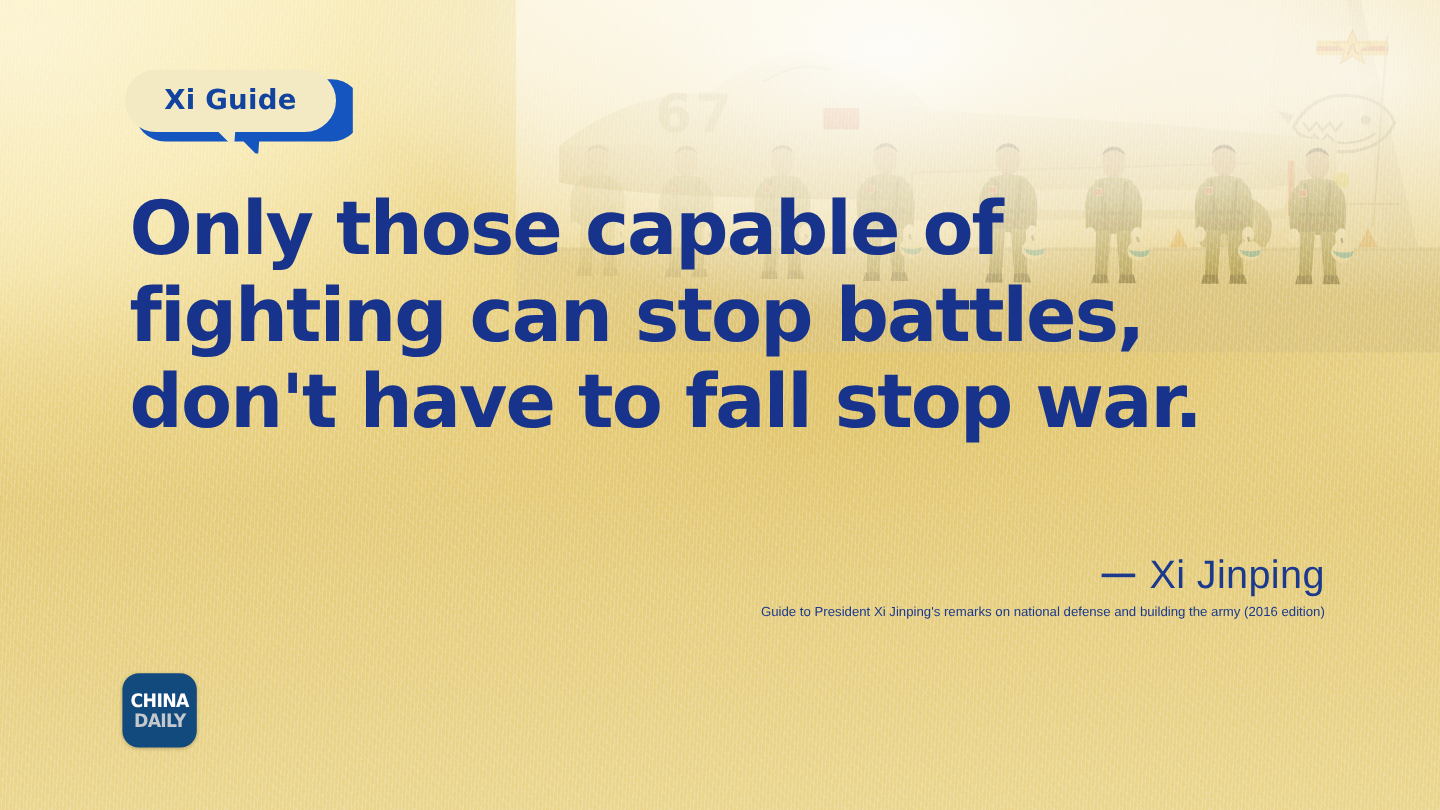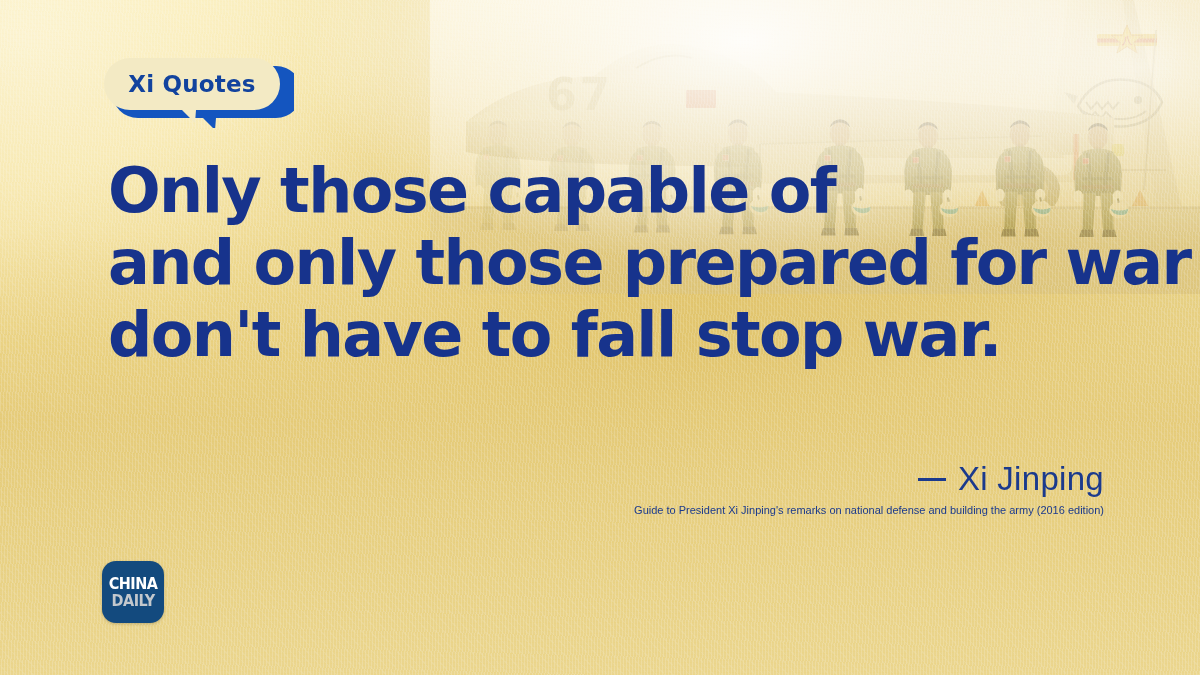--- a/index.html
+++ b/index.html
@@ -396,26 +396,26 @@
   <div class="bg-layer" id="bg-haze"></div>
   <div class="bg-layer" id="bg-texture"></div>
 
   <div id="badge">
     <svg width="190" height="70" viewBox="0 0 190 70" aria-hidden="true">
 
       <path d="M34,8 h138 a26,26 0 0 1 0,52 h-60 l-1,12 l-12,-12 h-65 a26,26 0 0 1 0,-52 z" fill="#1455bf"></path>
 
       <path d="M26,0 h124 a26,26 0 0 1 0,52 h-58 l-1,13 l-13,-13 h-52 a26,26 0 0 1 0,-52 z" fill="#f3eac4"></path>
     </svg>
-    <div id="badge-label">Xi Quotes</div>
+    <div id="badge-label">Xi Guide</div>
   </div>
 
   <div id="quote">
     <div class="quote-line">Only those capable of</div>
-    <div class="quote-line">and only those prepared for war</div>
+    <div class="quote-line">fighting can stop battles,</div>
     <div class="quote-line">don't have to fall stop war.</div>
   </div>
 
   <div id="attribution">
     <span id="attr-dash"></span>
     <span>Xi Jinping</span>
   </div>
   <div id="source">Guide to President Xi Jinping's remarks on national defense and building the army (2016 edition)</div>
 
   <div id="logo">

